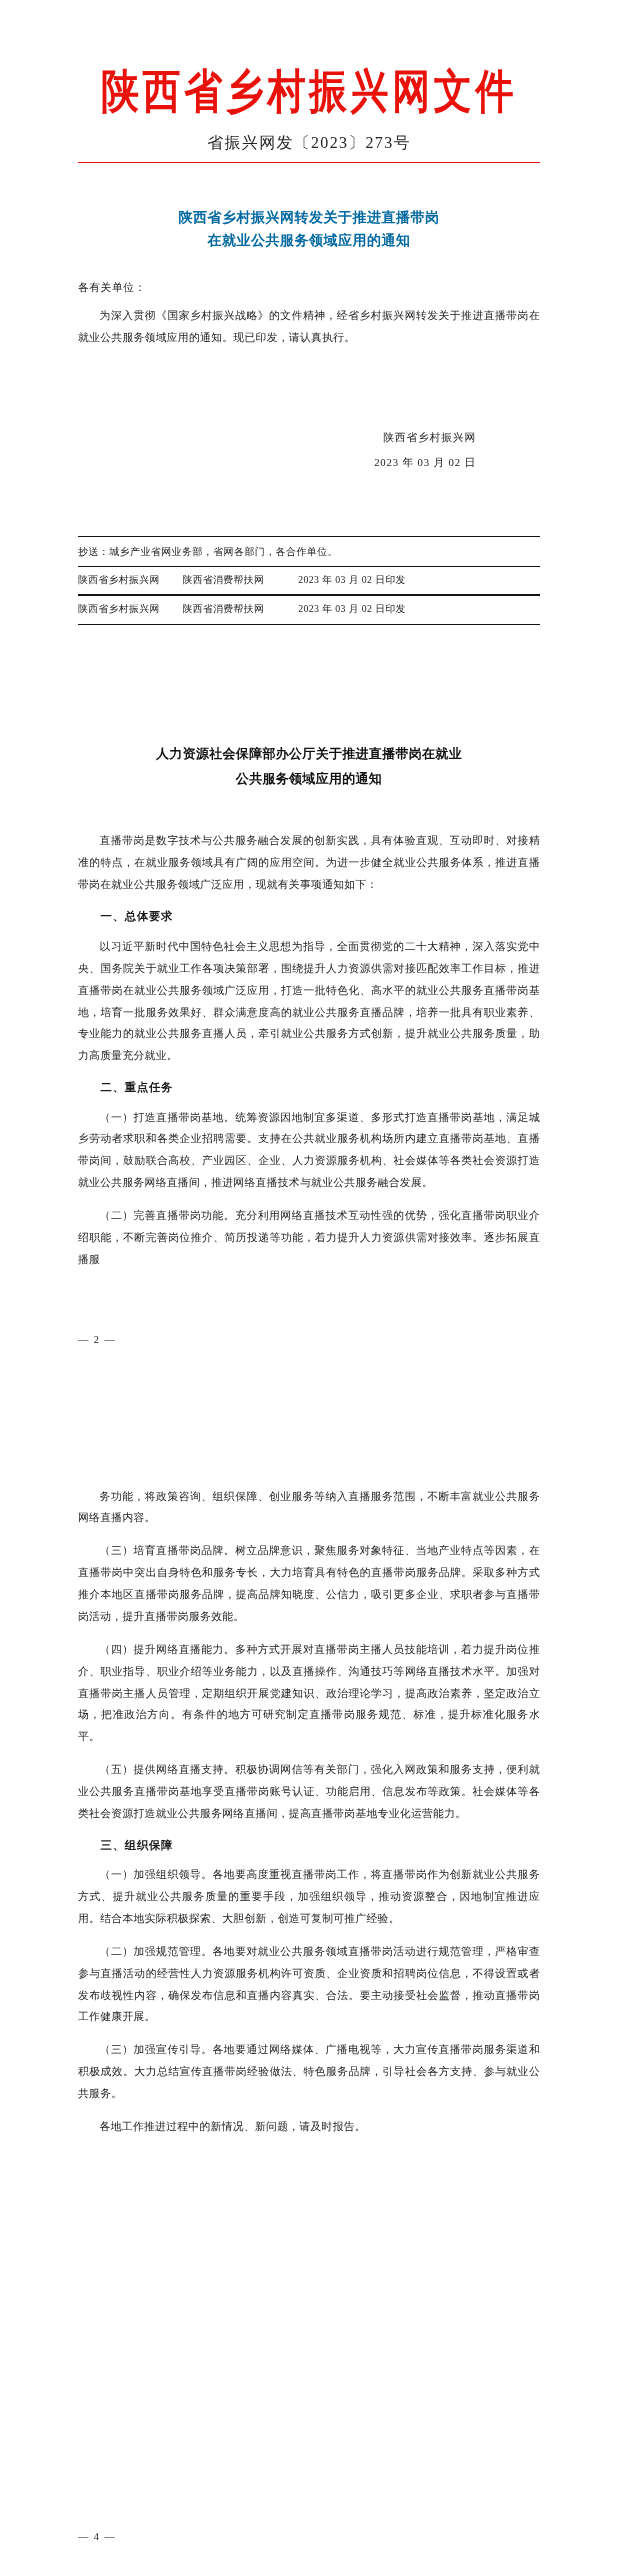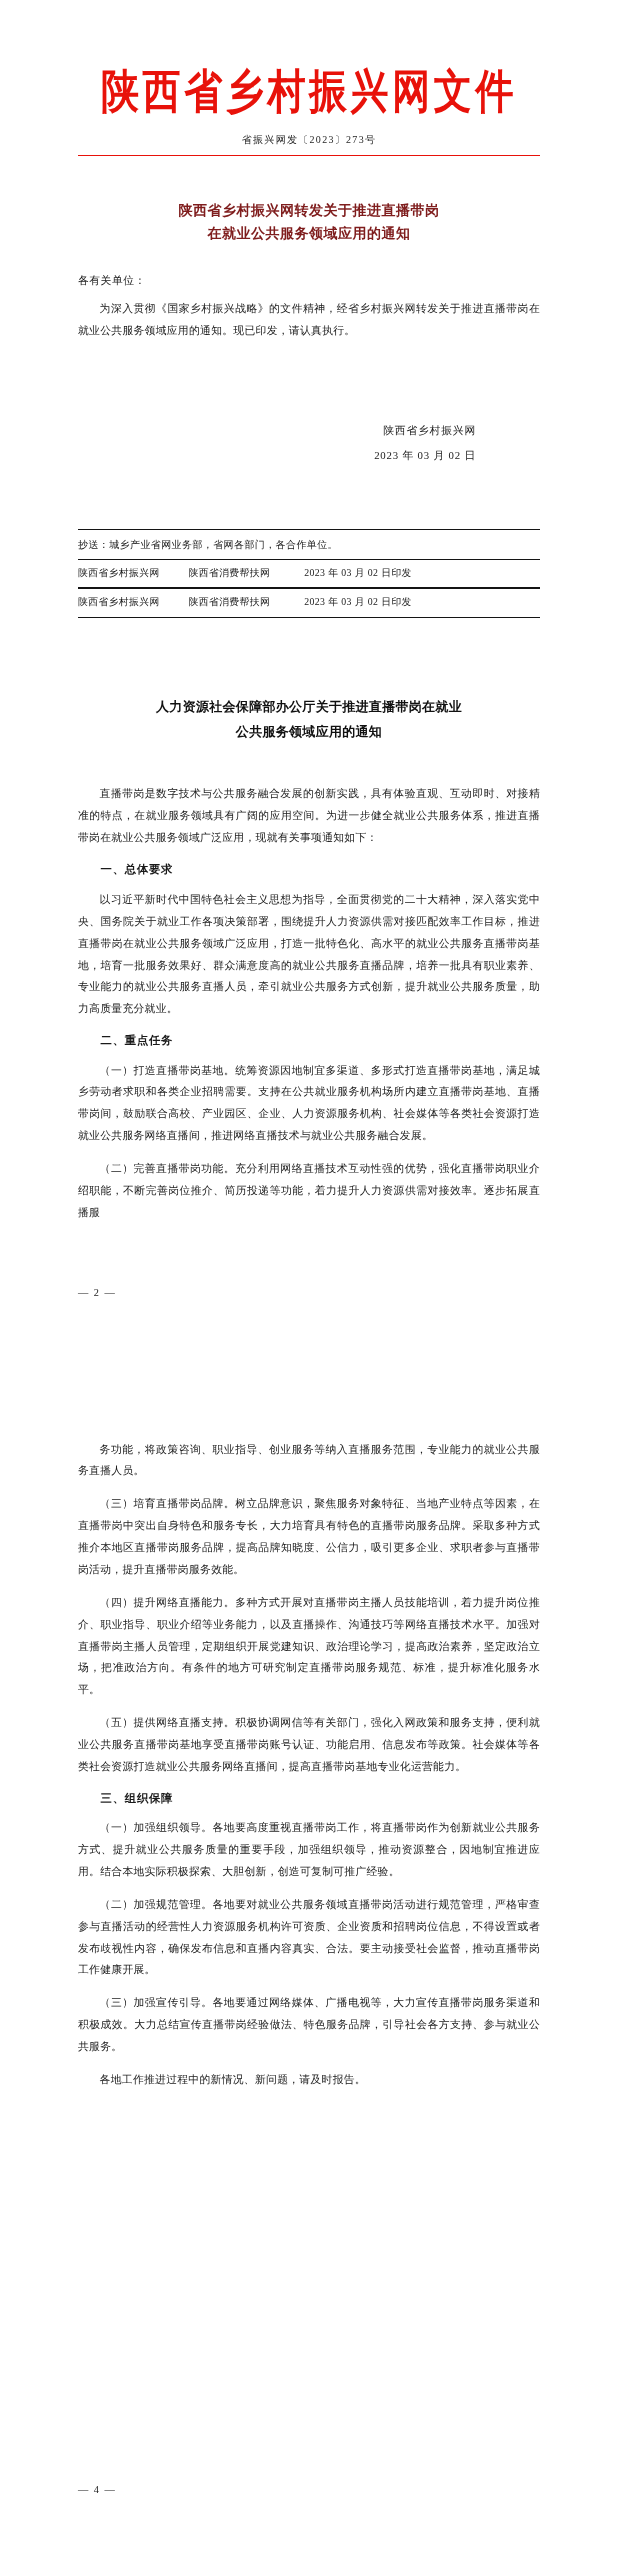--- a/index.html
+++ b/index.html
@@ -38,52 +38,52 @@
     letter-spacing: 3.6px;
     line-height: 1.12;
     white-space: nowrap;
     text-align: center;
     transform: scaleY(1.22);
     transform-origin: center top;
     margin: 0 0 24px 0;
   }
   .doc-number {
     text-align: center;
-    font-size: 10px;
+    font-size: 16px;
     letter-spacing: 1.3px;
     color: #262626;
     margin: 24px 0 8.2px 0;
     font-family: "Liberation Serif", "DejaVu Serif", serif;
   }
   .red-rule {
     height: 1.5px;
     background: #e8120a;
     margin: 6.2px 0 0 0;
     border: 0;
   }
 
   
   .doc-title {
     text-align: center;
     font-weight: 700;
     font-size: 14px;
     line-height: 1.62;
     letter-spacing: 0.5px;
     margin: 44px 0 0 0;
-    color: #7f1d1d;
+    color: #0369a1;
   }
   .doc-title span { display: block; }
 
   .sub-doc-title {
     text-align: center;
     font-weight: 700;
     font-size: 13px;
     line-height: 1.9;
     letter-spacing: 0.3px;
-    margin: 77px 0 0 0;
+    margin: 117px 0 0 0;
     color: #111;
   }
   .sub-doc-title span { display: block; }
 
   
   .salutation {
     font-size: 10.8px;
     line-height: 1.95;
     margin: 24px 0 0 0;
     letter-spacing: 0.5px;
@@ -142,21 +142,21 @@
     line-height: 1.5;
   }
   .issuer-line {
     font-size: 9.8px;
     letter-spacing: 0.4px;
     padding: 6.7px 0 6.7px 0;
     line-height: 1.5;
     display: flex;
   }
   .issuer-line .a { }
-  .issuer-line .b { margin-left: 29px; }
+  .issuer-line .b { margin-left: 23px; }
   .issuer-line .c { margin-left: 34px; }
 
   
   .page-marker {
     font-size: 10.3px;
     letter-spacing: 1.5px;
     margin: 0;
     padding: 0;
   }
   .page-marker.left { text-align: left; }
@@ -239,21 +239,21 @@
     <div class="vspace-md"></div>
 
     <div class="page-marker left">— 2 —</div>
 
   </section>
 
   <section class="page">
 
     <div class="vspace-lg"></div>
 
-    <p class="body">务功能，将政策咨询、职业指导、创业服务等纳入直播服务范围，专业能力的就业公共服务直播人员。</p>
+    <p class="body">务功能，将政策咨询、组织保障、创业服务等纳入直播服务范围，不断丰富就业公共服务网络直播内容。</p>
 
     <p class="body spaced">（三）培育直播带岗品牌。树立品牌意识，聚焦服务对象特征、当地产业特点等因素，在直播带岗中突出自身特色和服务专长，大力培育具有特色的直播带岗服务品牌。采取多种方式推介本地区直播带岗服务品牌，提高品牌知晓度、公信力，吸引更多企业、求职者参与直播带岗活动，提升直播带岗服务效能。</p>
 
     <p class="body spaced">（四）提升网络直播能力。多种方式开展对直播带岗主播人员技能培训，着力提升岗位推介、职业指导、职业介绍等业务能力，以及直播操作、沟通技巧等网络直播技术水平。加强对直播带岗主播人员管理，定期组织开展党建知识、政治理论学习，提高政治素养，坚定政治立场，把准政治方向。有条件的地方可研究制定直播带岗服务规范、标准，提升标准化服务水平。</p>
 
     <p class="body spaced">（五）提供网络直播支持。积极协调网信等有关部门，强化入网政策和服务支持，便利就业公共服务直播带岗基地享受直播带岗账号认证、功能启用、信息发布等政策。社会媒体等各类社会资源打造就业公共服务网络直播间，提高直播带岗基地专业化运营能力。</p>
 
     <h2 class="section">三、组织保障</h2>
 
     <p class="body spaced">（一）加强组织领导。各地要高度重视直播带岗工作，将直播带岗作为创新就业公共服务方式、提升就业公共服务质量的重要手段，加强组织领导，推动资源整合，因地制宜推进应用。结合本地实际积极探索、大胆创新，创造可复制可推广经验。</p>

